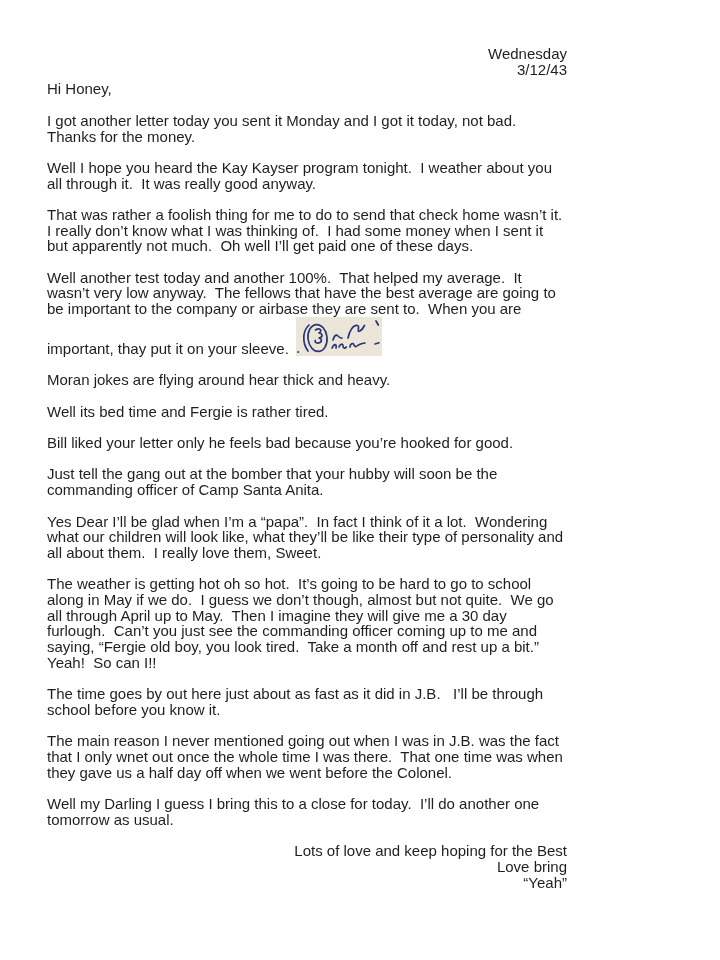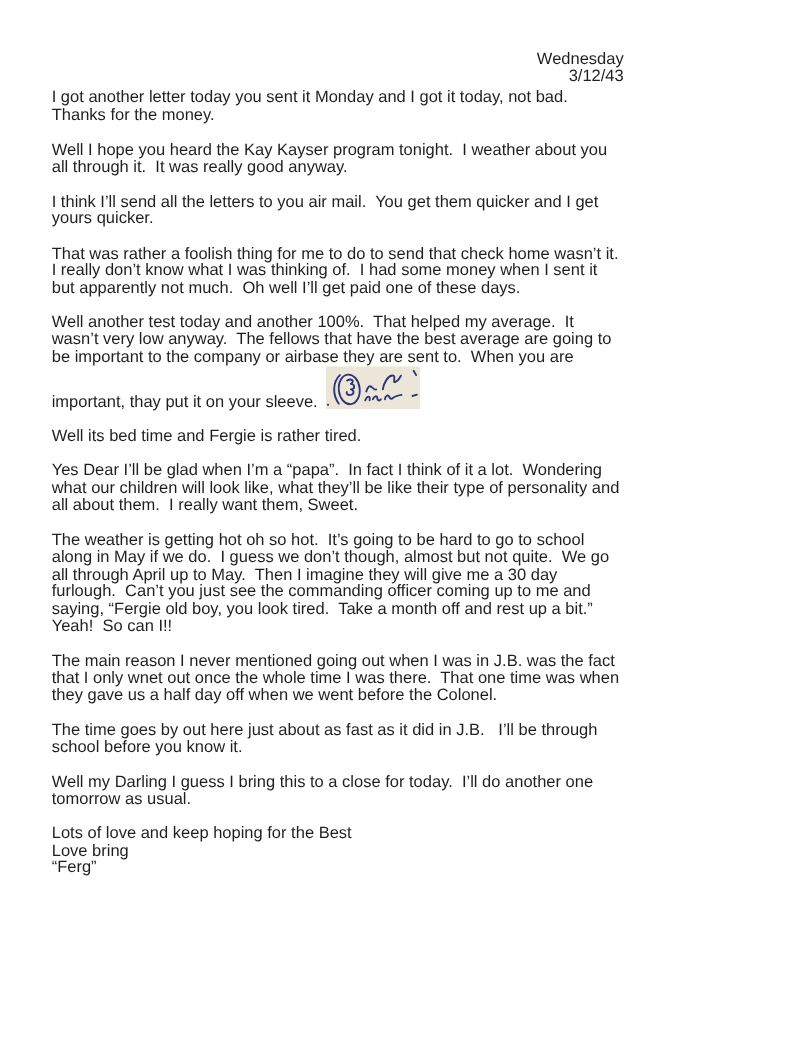--- a/index.html
+++ b/index.html
@@ -22,43 +22,43 @@
   .date-block {
     text-align: right;
     margin: 0 0 4px 0;
   }
   .date-block div { white-space: pre; }
   p.para, .salutation {
     margin: 0 0 15.7px 0;
     white-space: pre-wrap;
   }
   .closing {
-    text-align: left;
+    text-align: right;
   }
   .closing div { white-space: pre; }
   .sketch {
     vertical-align: -2px;
     margin-left: 3px;
   }
 </style>
 </head>
 <body>
 
 <div class="page">
 
   <div class="date-block">
     <div>Wednesday</div>
     <div>3/12/43</div>
   </div>
 
+  <p class="salutation">Hi Honey,</p>
 
   <div>
       <p class="para">I got another letter today you sent it Monday and I got it today, not bad.  Thanks for the money.</p>
       <p class="para">Well I hope you heard the Kay Kayser program tonight.  I weather about you all through it.  It was really good anyway.</p>
-      <p class="para">I think I’ll send all the letters to you air mail.  You get them quicker and I get yours quicker.</p>
       <p class="para">That was rather a foolish thing for me to do to send that check home wasn’t it.  I really don’t know what I was thinking of.  I had some money when I sent it but apparently not much.  Oh well I’ll get paid one of these days.</p>
     </div>
 
   <p class="para"><span>Well another test today and another 100%.  That helped my average.  It wasn’t very low anyway.  The fellows that have the best average are going to be important to the company or airbase they are sent to.  When you are important, thay put it on your sleeve. </span><svg class="sketch" width="86" height="39" viewBox="0 0 86 39" xmlns="http://www.w3.org/2000/svg">
       <rect x="0" y="0" width="86" height="39" fill="#ece6d9"></rect>
       <g fill="none" stroke-linecap="round" stroke-linejoin="round" stroke-width="1.7" stroke="#2b3578">
 
         <path d="M13,8 C6.5,14 6,26 12,34"></path>
 
         <ellipse cx="21.5" cy="21" rx="9.5" ry="13.5" transform="rotate(-6 21.5 21)"></ellipse>
@@ -70,27 +70,30 @@
 
         <path d="M36,31 c2,-4.5 5,-4.5 4,0 m3,-1 c1,-3 4,-4 4,-1 c0,2 2,3 3.2,1 m3.8,0 c0,-3 3,-5 4,-2 c0.5,1.5 2,2 3,1 c2,-2 5,-2.5 8,-3"></path>
 
         <path d="M79,27 l4,-1.2"></path>
         <path d="M80,4 l2.3,4"></path>
         <circle cx="2.2" cy="35" r="1" stroke="none" fill="#2b3578"></circle>
       </g>
   </svg></p>
 
   <div>
+      <p class="para">Moran jokes are flying around hear thick and heavy.</p>
       <p class="para">Well its bed time and Fergie is rather tired.</p>
-      <p class="para">Yes Dear I’ll be glad when I’m a “papa”.  In fact I think of it a lot.  Wondering what our children will look like, what they’ll be like their type of personality and all about them.  I really want them, Sweet.</p>
+      <p class="para">Bill liked your letter only he feels bad because you’re hooked for good.</p>
+      <p class="para">Just tell the gang out at the bomber that your hubby will soon be the commanding officer of Camp Santa Anita.</p>
+      <p class="para">Yes Dear I’ll be glad when I’m a “papa”.  In fact I think of it a lot.  Wondering what our children will look like, what they’ll be like their type of personality and all about them.  I really love them, Sweet.</p>
       <p class="para">The weather is getting hot oh so hot.  It’s going to be hard to go to school along in May if we do.  I guess we don’t though, almost but not quite.  We go all through April up to May.  Then I imagine they will give me a 30 day furlough.  Can’t you just see the commanding officer coming up to me and saying, “Fergie old boy, you look tired.  Take a month off and rest up a bit.”  Yeah!  So can I!!</p>
+      <p class="para">The time goes by out here just about as fast as it did in J.B.   I’ll be through school before you know it.</p>
       <p class="para">The main reason I never mentioned going out when I was in J.B. was the fact that I only wnet out once the whole time I was there.  That one time was when they gave us a half day off when we went before the Colonel.</p>
-      <p class="para">The time goes by out here just about as fast as it did in J.B.   I’ll be through school before you know it.</p>
       <p class="para">Well my Darling I guess I bring this to a close for today.  I’ll do another one tomorrow as usual.</p>
     </div>
 
   <div class="closing">
       <div class="closing-line">Lots of love and keep hoping for the Best</div>
       <div class="closing-line">Love bring</div>
-      <div class="closing-line">“Ferg”</div>
+      <div class="closing-line">“Yeah”</div>
     </div>
 
 </div>
 
 </body></html>

